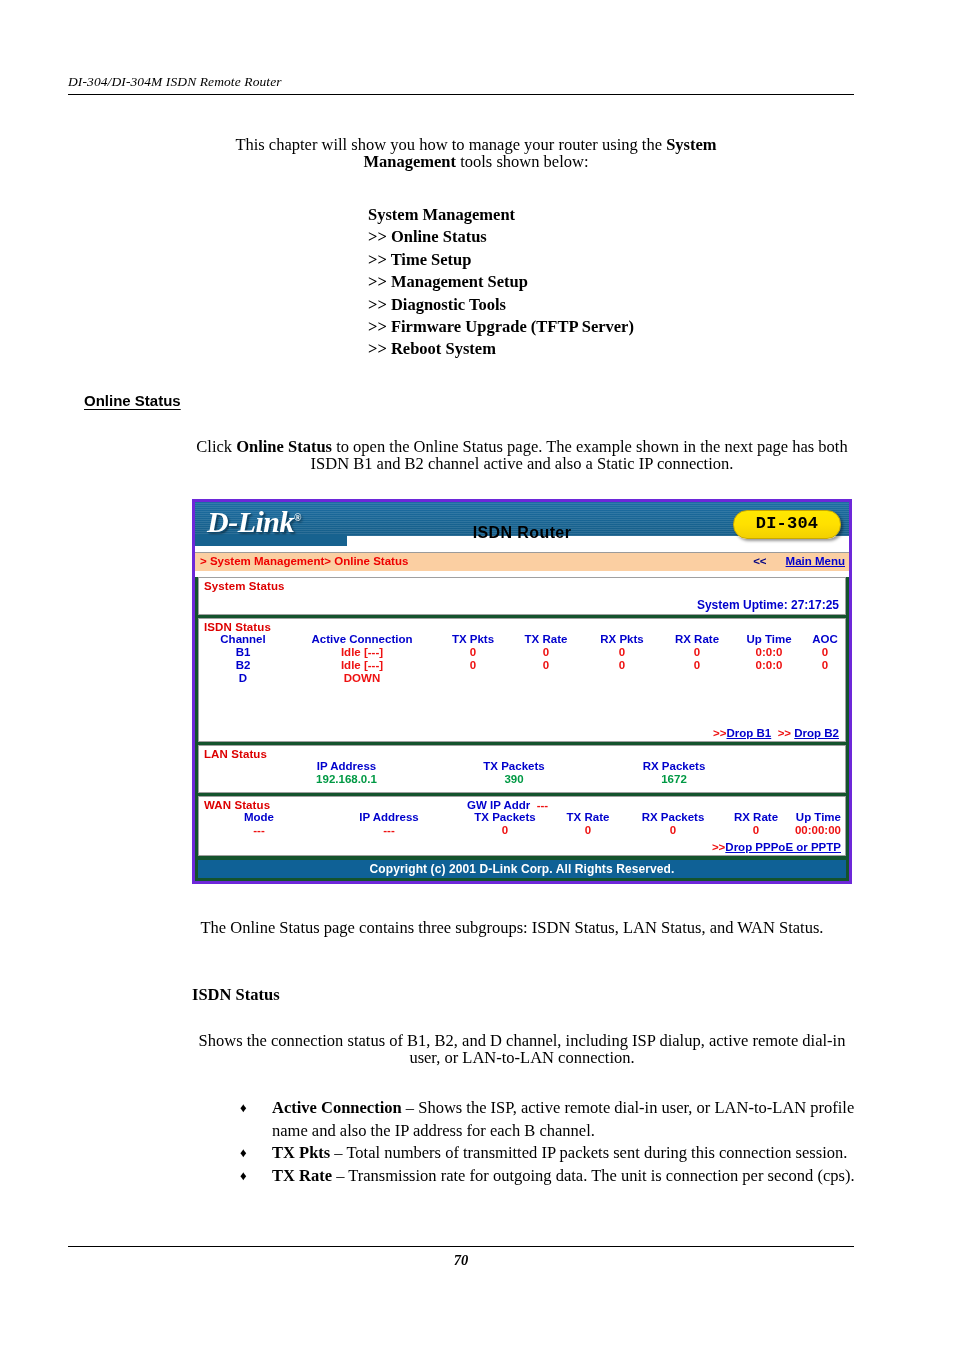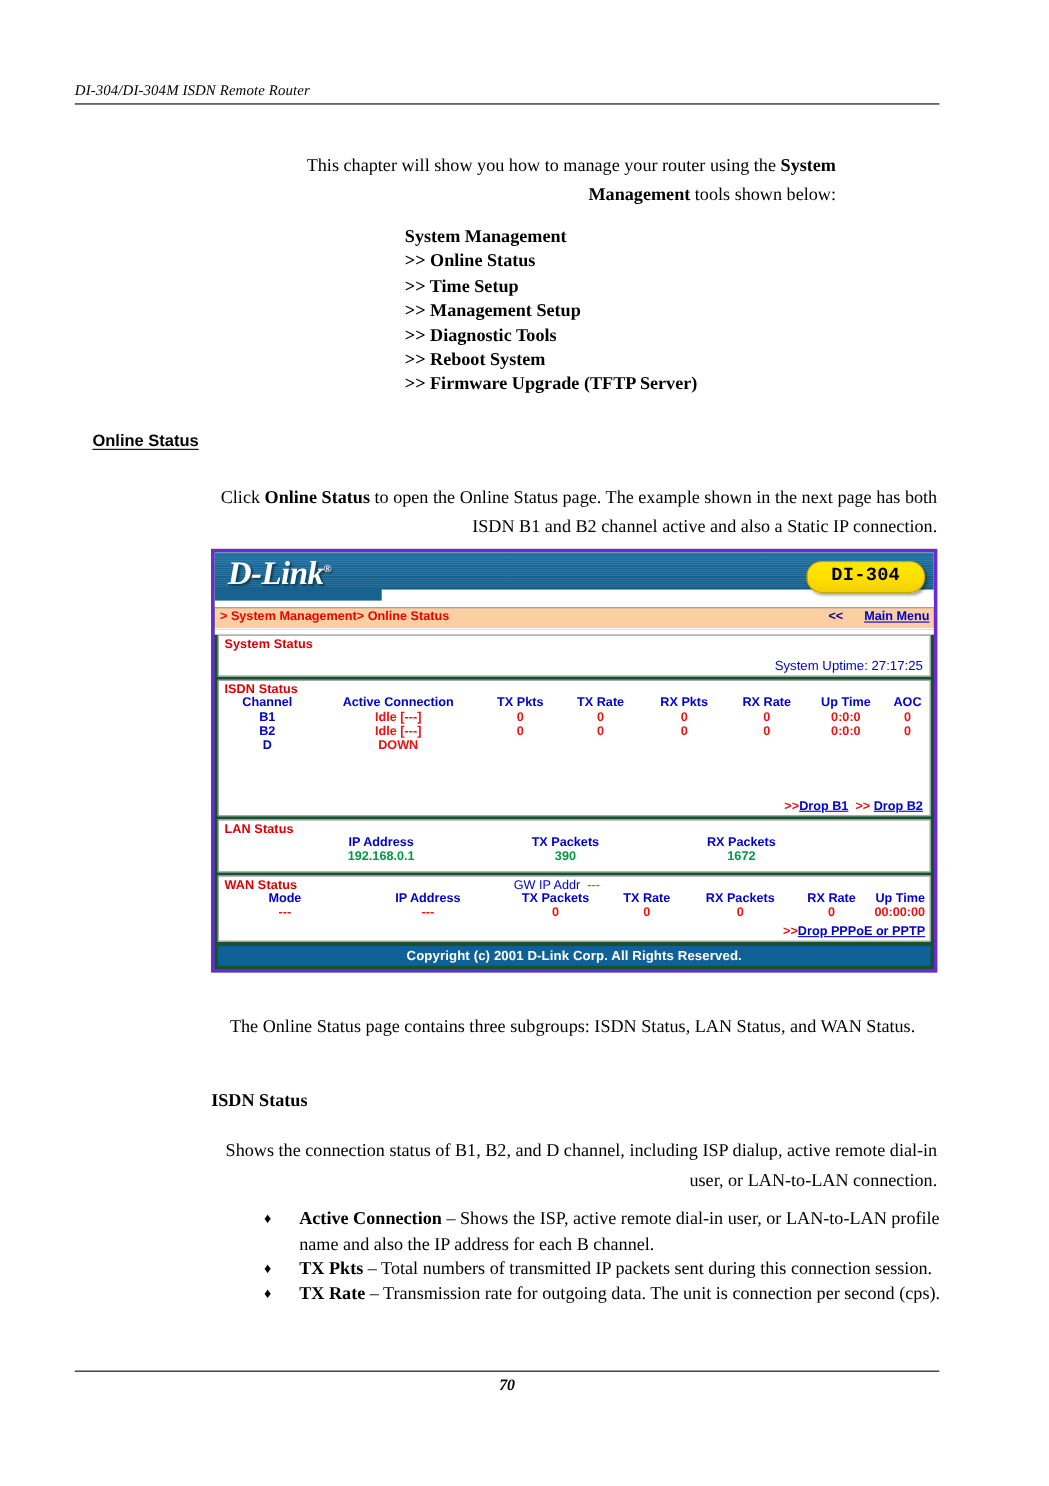--- a/index.html
+++ b/index.html
@@ -50,22 +50,22 @@
     text-align: center;
     font-weight: bold;
     font-style: italic;
     font-size: 14.5px;
   }
 
   
   .body-text {
     position: absolute;
     font-size: 16.5px;
-    line-height: 27px;
-    text-align: right;
+    line-height: 17px;
+    text-align: center;
   }
   .intro {
     left: 192px;
     top: 136px;
     width: 568px;
   }
   b, strong { font-weight: bold; }
 
   .menu-block {
     position: absolute;
@@ -291,21 +291,21 @@
   .val-blue { color: #0000cc; }
   .val-green { color: #009944; }
 
   
   .sys-panel { height: 38px; }
   .sys-uptime {
     position: absolute;
     right: 6px;
     bottom: 2px;
     color: #0000cc;
-    font-weight: normal;
+    font-weight: bold;
     font-size: 12px;
     white-space: nowrap;
   }
 
   
   .isdn-table .c-chan   { width: 88px;  text-align: center; }
   .isdn-table .c-conn   { width: 150px; text-align: center; }
   .isdn-table .c-txp    { width: 72px;  text-align: center; }
   .isdn-table .c-txr    { width: 74px;  text-align: center; }
   .isdn-table .c-rxp    { width: 78px;  text-align: center; }
@@ -325,21 +325,21 @@
   .drop-link { color: #0000cc; text-decoration: underline; }
 
   
   .lan-table .c-pad { width: 60px; }
   .lan-table .c-ip  { width: 175px; text-align: center; }
   .lan-table .c-tx  { width: 160px; text-align: center; }
   .lan-table .c-rx  { width: 160px; text-align: center; }
 
   
   .wan-gw {
-    font-weight: normal;
+    font-weight: bold;
     font-size: 11.5px;
     padding: 0 0 1px 0;
     white-space: nowrap;
   }
   .wan-gw-pos { position: absolute; left: 268px; top: 2px; }
   .wan-table .c-mode { width: 120px; text-align: center; }
   .wan-table .c-ip   { width: 140px; text-align: center; }
   .wan-table .c-txp  { width: 92px;  text-align: center; }
   .wan-table .c-txr  { width: 74px;  text-align: center; }
   .wan-table .c-rxp  { width: 96px;  text-align: center; }
@@ -378,37 +378,38 @@
 <div class="body-text intro">
   <span>This chapter will show you how to manage your router using the </span><b>System Management</b><span> tools shown below:</span>
 </div>
 
 <div class="menu-block">
   <div>System Management</div>
   <div>&gt;&gt; Online Status</div>
   <div>&gt;&gt; Time Setup</div>
   <div>&gt;&gt; Management Setup</div>
   <div>&gt;&gt; Diagnostic Tools</div>
+  <div>&gt;&gt; Firmware Upgrade (TFTP Server)</div>
   <div>&gt;&gt; Reboot System</div>
-  <div>&gt;&gt; Firmware Upgrade (TFTP Server)</div>
 </div>
 
 <div class="section-heading">Online Status</div>
 
 <div class="body-text para-click">
   <span>Click </span><b>Online Status</b><span> to open the Online Status page. The example shown in the next page has both ISDN B1 and B2 channel active and also a Static IP connection.</span>
 </div>
 
 <div class="router-shot">
 
   <div class="rs-banner">
     <div class="rs-banner-blue"></div>
     <div class="rs-banner-white-wedge"></div>
     <div class="rs-banner-blue-left"></div>
     <div class="rs-logo"><span>D-Link</span><sup>®</sup></div>
+    <div class="rs-model-title">ISDN Router</div>
     <div class="rs-badge">DI-304</div>
   </div>
 
   <div class="rs-crumbbar">
     <div class="rs-crumb">&gt; System Management&gt; Online Status</div>
     <div class="rs-mainmenu-wrap">
       <span class="rs-mainmenu-arrows">&lt;&lt;</span><a class="rs-mainmenu-link" href="#">Main Menu</a>
     </div>
   </div>
 

